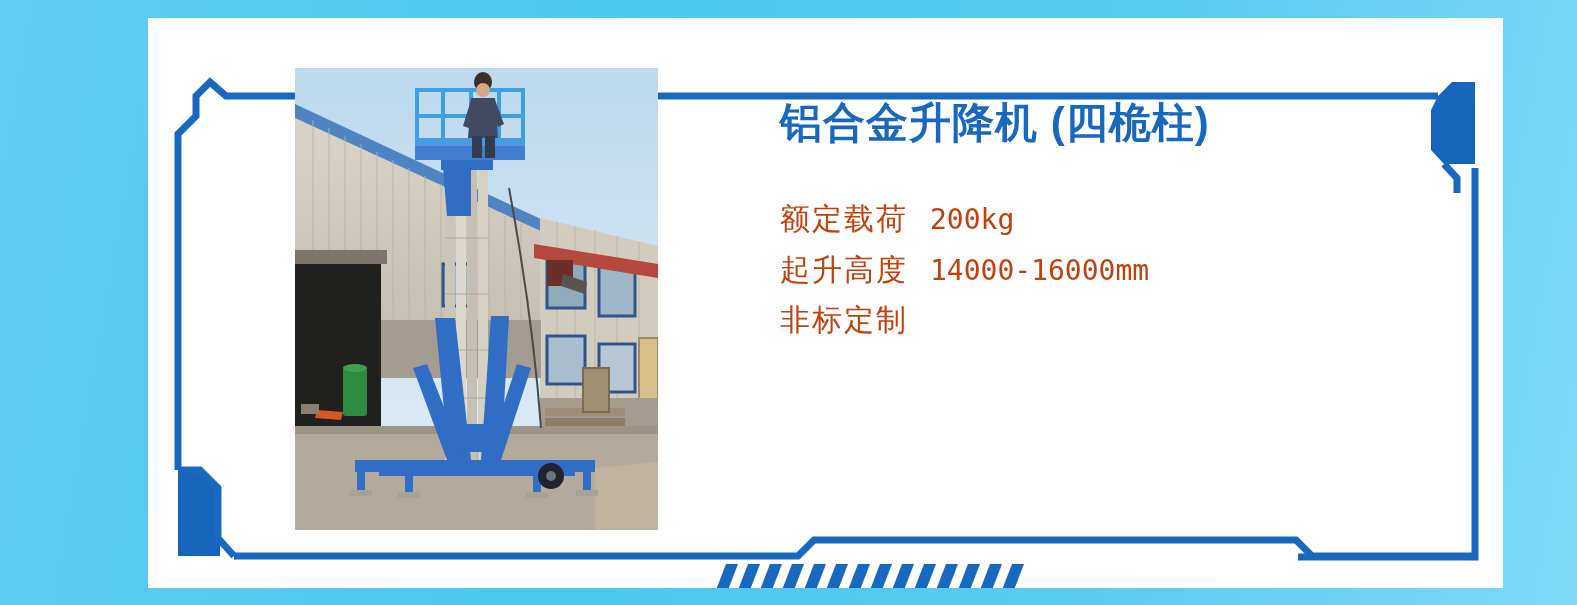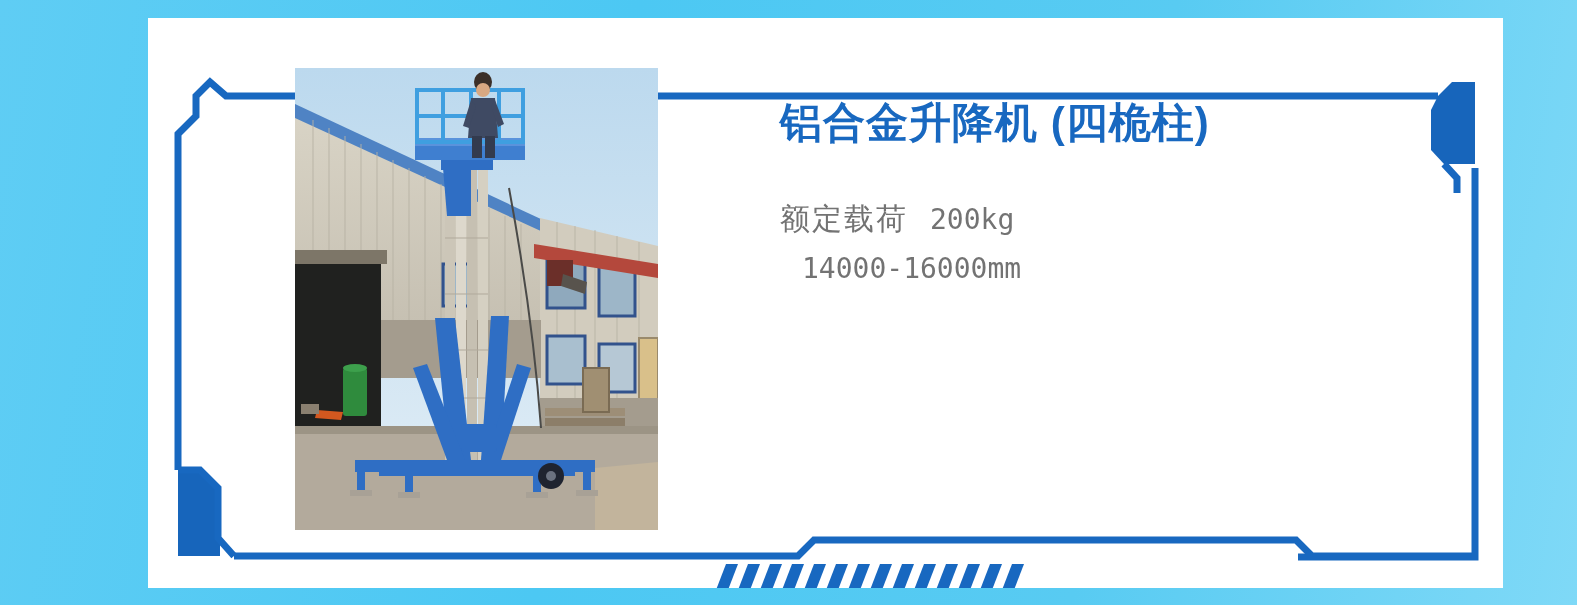--- a/index.html
+++ b/index.html
@@ -42,21 +42,21 @@
     font-weight:bold;
     color:#1868c0;
     letter-spacing:1px;
     line-height:1.1;
     white-space:nowrap;
   }
   #specs { margin-top:48px; }
   .spec-row {
     display:flex;
     align-items:baseline;
-    color:#737373;
+    color:#c2410c;
     font-size:30px;
     line-height:1.68;
     white-space:nowrap;
   }
   .spec-label { letter-spacing:2px; }
   .spec-value {
     margin-left:22px;
     font-family:"DejaVu Sans Mono","Liberation Mono",monospace;
     font-size:28px;
     letter-spacing:0px;
@@ -245,18 +245,22 @@
 
   <div id="info">
     <div id="title">铝合金升降机 (四桅柱)</div>
 
     <div id="specs">
       <div class="spec-row">
         <span class="spec-label">额定载荷</span>
         <span class="spec-value">200kg</span>
       </div>
       <div class="spec-row">
+        <span class="spec-label">起升高度</span>
         <span class="spec-value">14000-16000mm</span>
+      </div>
+      <div class="spec-row single">
+        <span class="spec-label">非标定制</span>
       </div>
     </div>
   </div>
 
 </div>
 
 </body></html>

